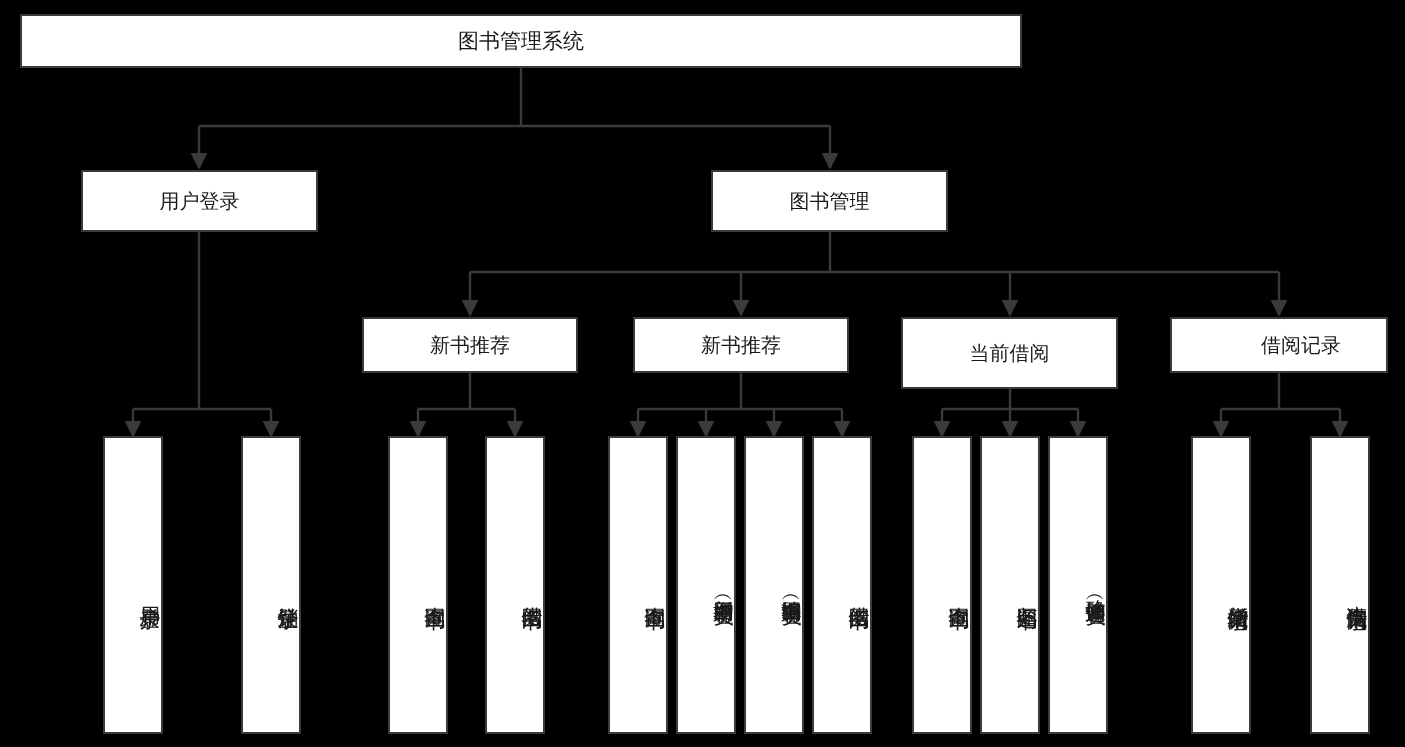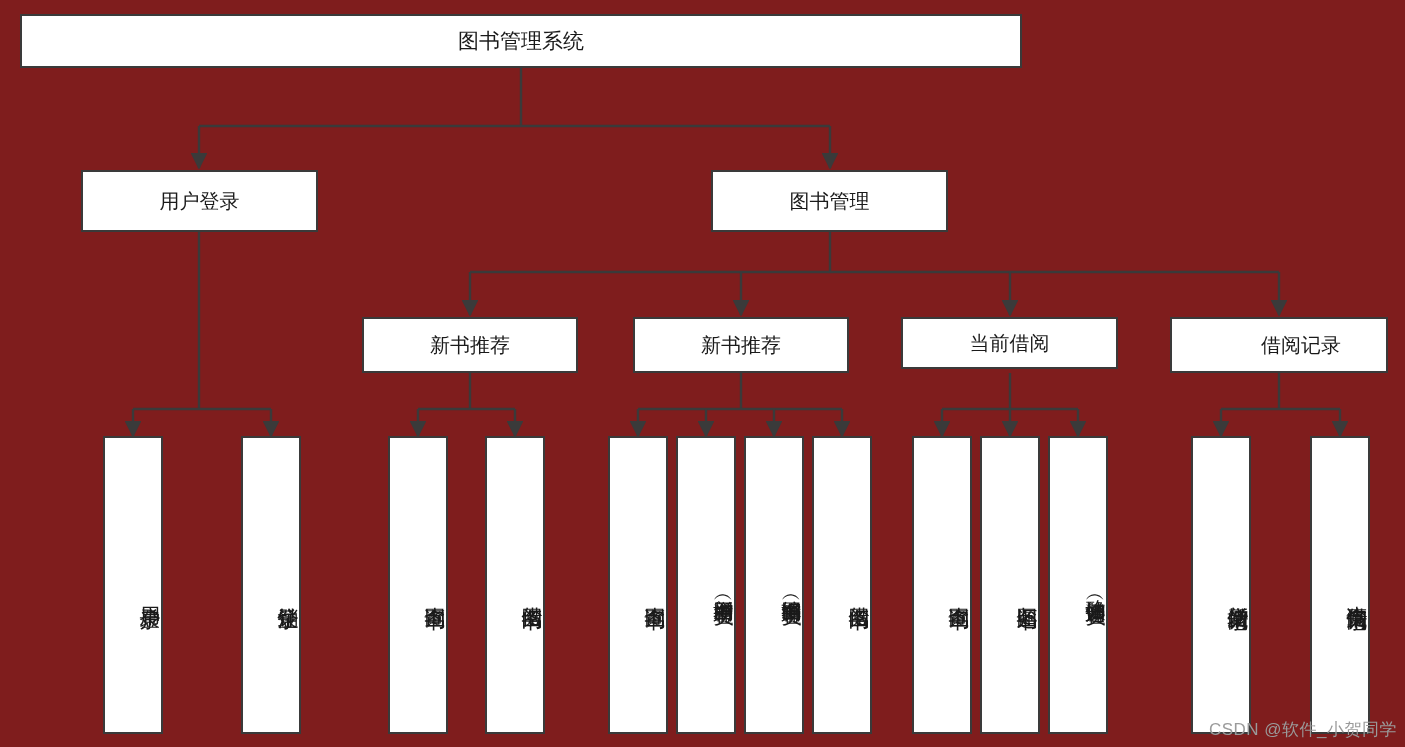--- a/index.html
+++ b/index.html
@@ -7,21 +7,21 @@
     padding: 0;
     background: #ffffff;
   }
   body {
     font-family: "Liberation Sans", "DejaVu Sans", sans-serif;
   }
   #canvas {
     position: relative;
     width: 1405px;
     height: 747px;
-    background: #7f1d1d;
+    background: #000000;
     overflow: hidden;
   }
   svg.edges {
     position: absolute;
     left: 0;
     top: 0;
     width: 1405px;
     height: 747px;
     pointer-events: none;
   }
@@ -135,21 +135,21 @@
   <div class="node lvl3" style="left:362px; top:317px; width:216px; height:56px;">
     <span>新书推荐</span>
   </div>
 
   <div class="node lvl2" style="left:711px; top:170px; width:237px; height:62px;">
     <span>图书管理</span>
   </div>
   <div class="node lvl3" style="left:633px; top:317px; width:216px; height:56px;">
     <span>新书推荐</span>
   </div>
-  <div class="node lvl3" style="left:901px; top:317px; width:217px; height:52px;font-family:Liberation Serif, serif;">
+  <div class="node lvl3" style="left:901px; top:317px; width:217px; height:72px;font-family:Liberation Serif, serif;">
     <span>当前借阅</span>
   </div>
   <div class="node lvl3" style="left:1170px; top:317px; width:218px; height:56px;padding-left:44px;">
     <span>借阅记录</span>
   </div>
 
   <div class="node leaf" style="left:103px; top:436px; width:60px; height:298px;">
     <span>用户登录</span>
   </div>
   <div class="node leaf" style="left:241px; top:436px; width:60px; height:298px;">
@@ -186,15 +186,14 @@
     <span>确认归还（管理员）</span>
   </div>
 
   <div class="node leaf" style="left:1191px; top:436px; width:60px; height:298px;">
     <span>新增借阅记录</span>
   </div>
   <div class="node leaf" style="left:1310px; top:436px; width:60px; height:298px;">
     <span>查询借阅记录</span>
   </div>
 
-  <div class="watermark">CSDN @软件_小贺同学</div>
 
 </div>
 
 </body></html>

